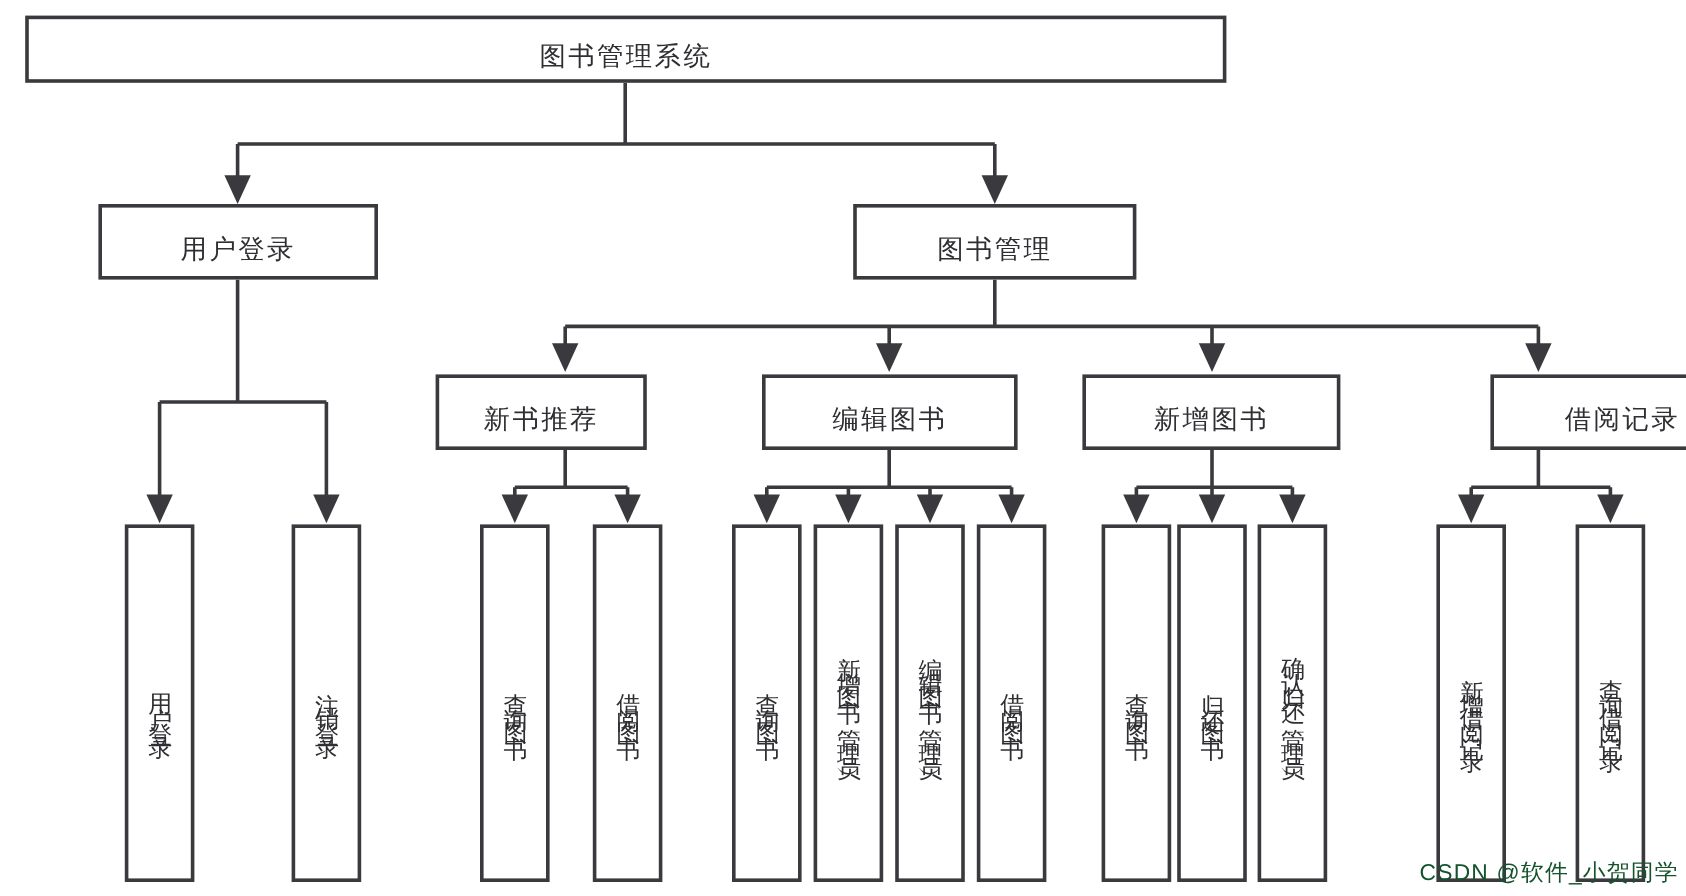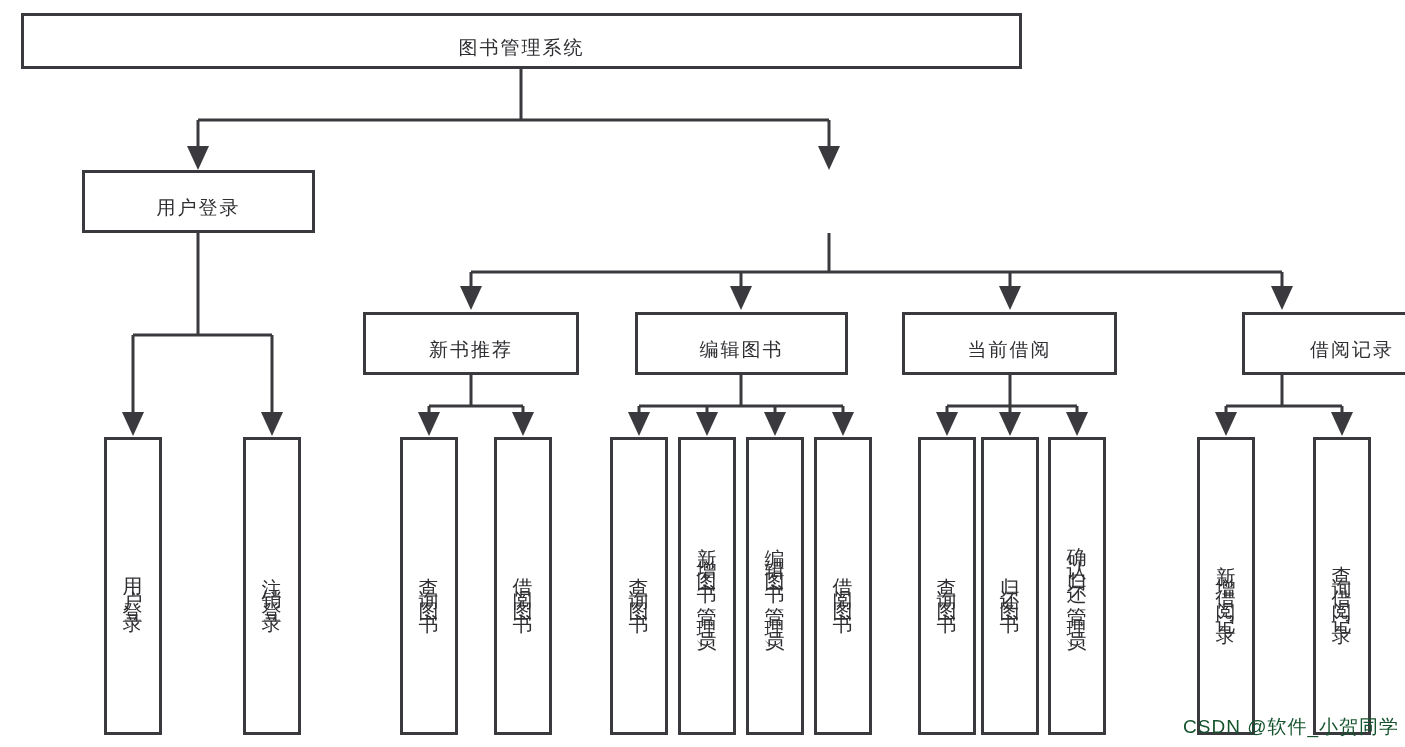--- a/index.html
+++ b/index.html
@@ -14,21 +14,21 @@
   .hbox, .vbox {
     position:absolute;
     box-sizing:border-box;
     border:3px solid #3a3a3e;
     background:#ffffff;
     display:flex;
     align-items:center;
     justify-content:center;
   }
   .hbox span {
-    font-size:19px;
+    font-size:22px;
     letter-spacing:2px;
     line-height:1;
     white-space:nowrap;
     margin-top:12px;
   }
   .vbox .vtext {
     writing-mode:vertical-rl;
     text-orientation:mixed;
     font-size:20px;
     letter-spacing:12px;
@@ -94,29 +94,32 @@
     <polygon class="arrow" points="1331,412 1353,412 1342,436"></polygon>
   </svg>
 
   <div class="hbox" style="left:21px;top:13px;width:1001px;height:56px">
     <span>图书管理系统</span>
   </div>
 
   <div class="hbox" style="left:82px;top:170px;width:233px;height:63px">
     <span>用户登录</span>
   </div>
+  <div class="hbox" style="left:711px;top:170px;width:236px;height:63px">
+    <span>图书管理</span>
+  </div>
 
-  <div class="hbox" style="left:363px;top:312px;width:216px;height:63px">
+  <div class="hbox" style="left:363px;top:312px;width:176px;height:63px">
     <span>新书推荐</span>
   </div>
   <div class="hbox" style="left:635px;top:312px;width:213px;height:63px">
     <span>编辑图书</span>
   </div>
   <div class="hbox" style="left:902px;top:312px;width:215px;height:63px">
-    <span>当前借阅</span>
+    <span>新增图书</span>
   </div>
   <div class="hbox" style="left:1242px;top:312px;width:220px;height:63px">
     <span>借阅记录</span>
   </div>
 
   <div class="vbox" style="left:104px;top:437px;width:58px;height:298px">
     <span class="vtext">用户登录</span>
   </div>
   <div class="vbox" style="left:243px;top:437px;width:58px;height:298px">
     <span class="vtext">注销登录</span>

